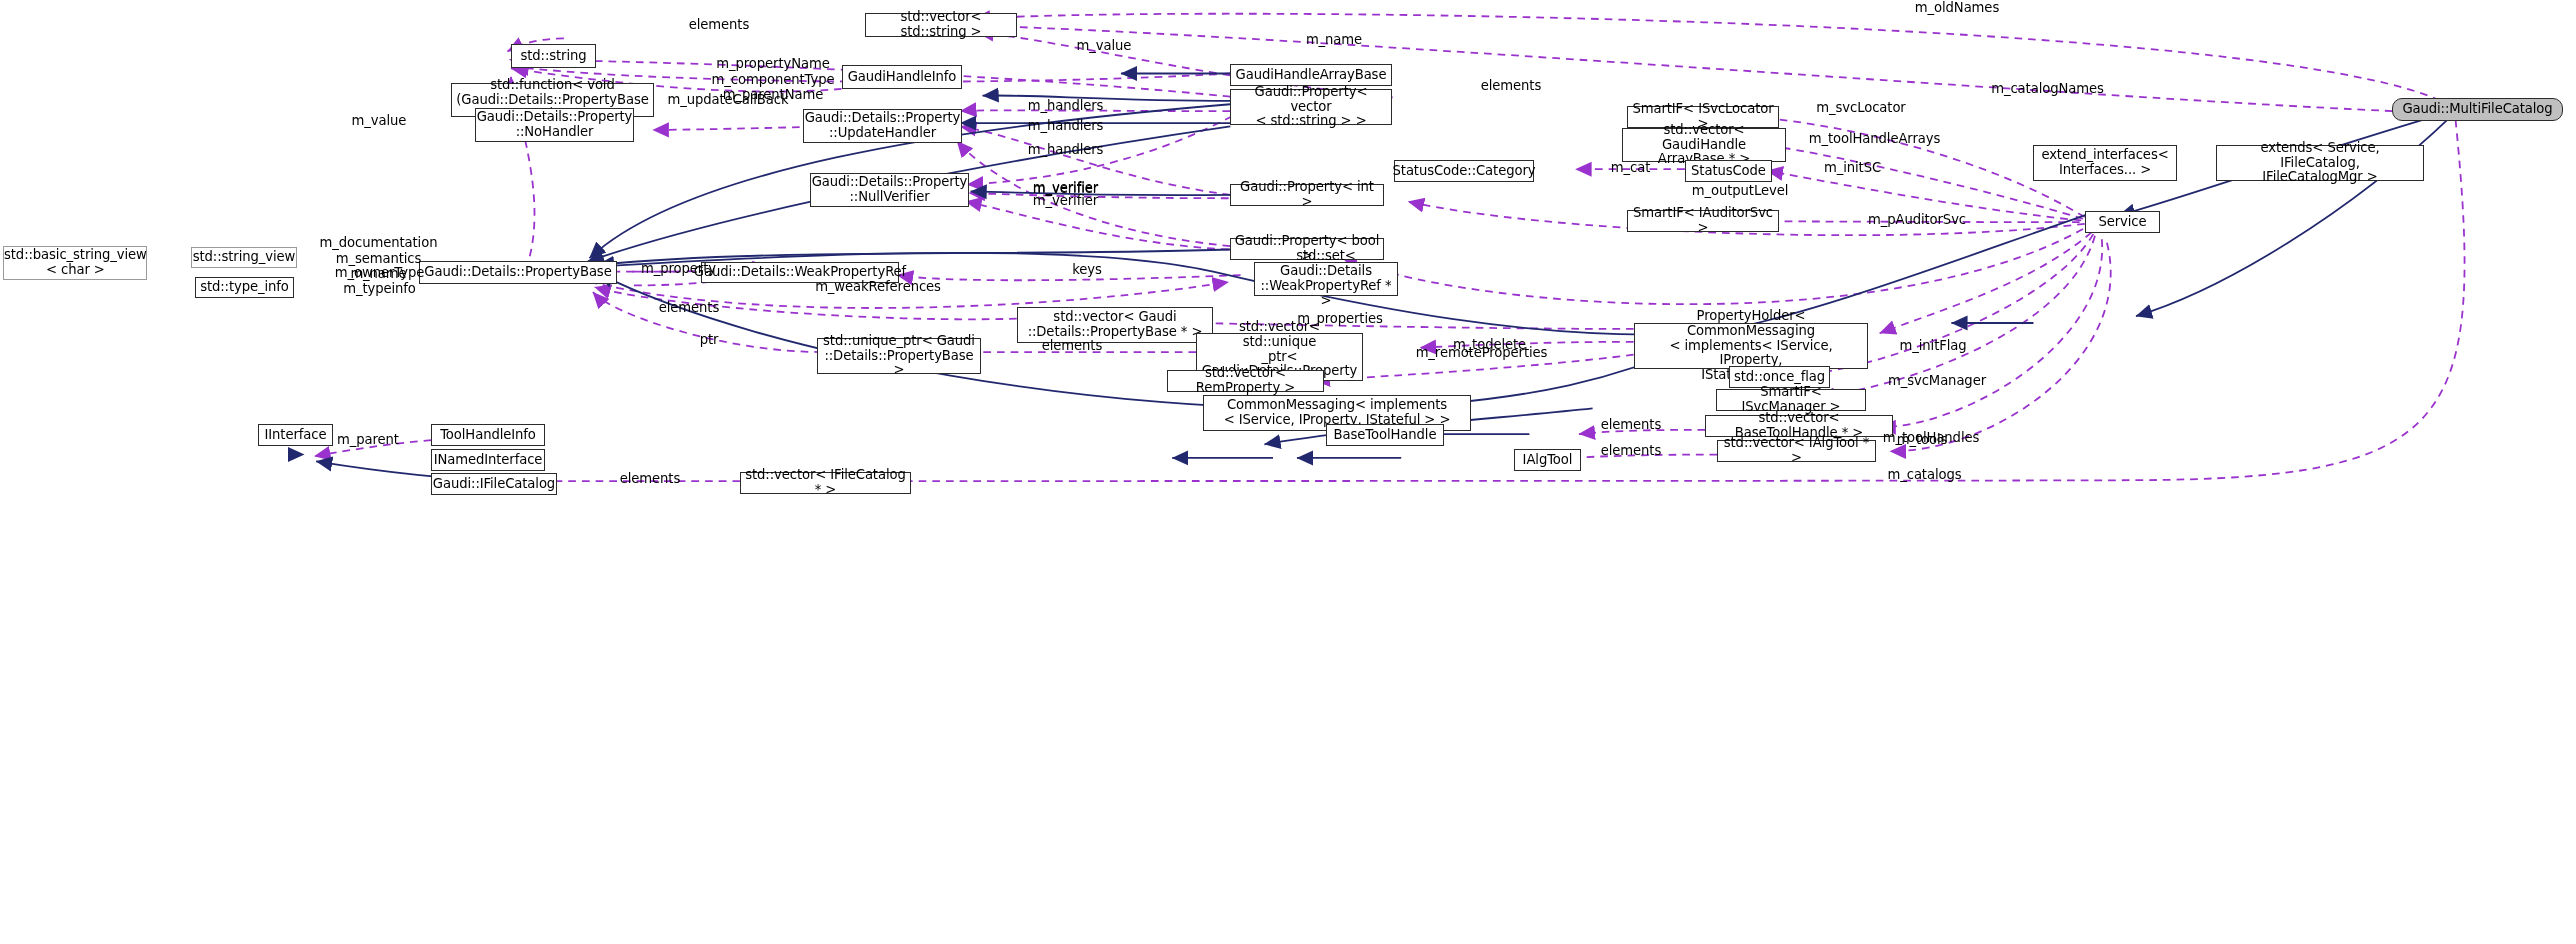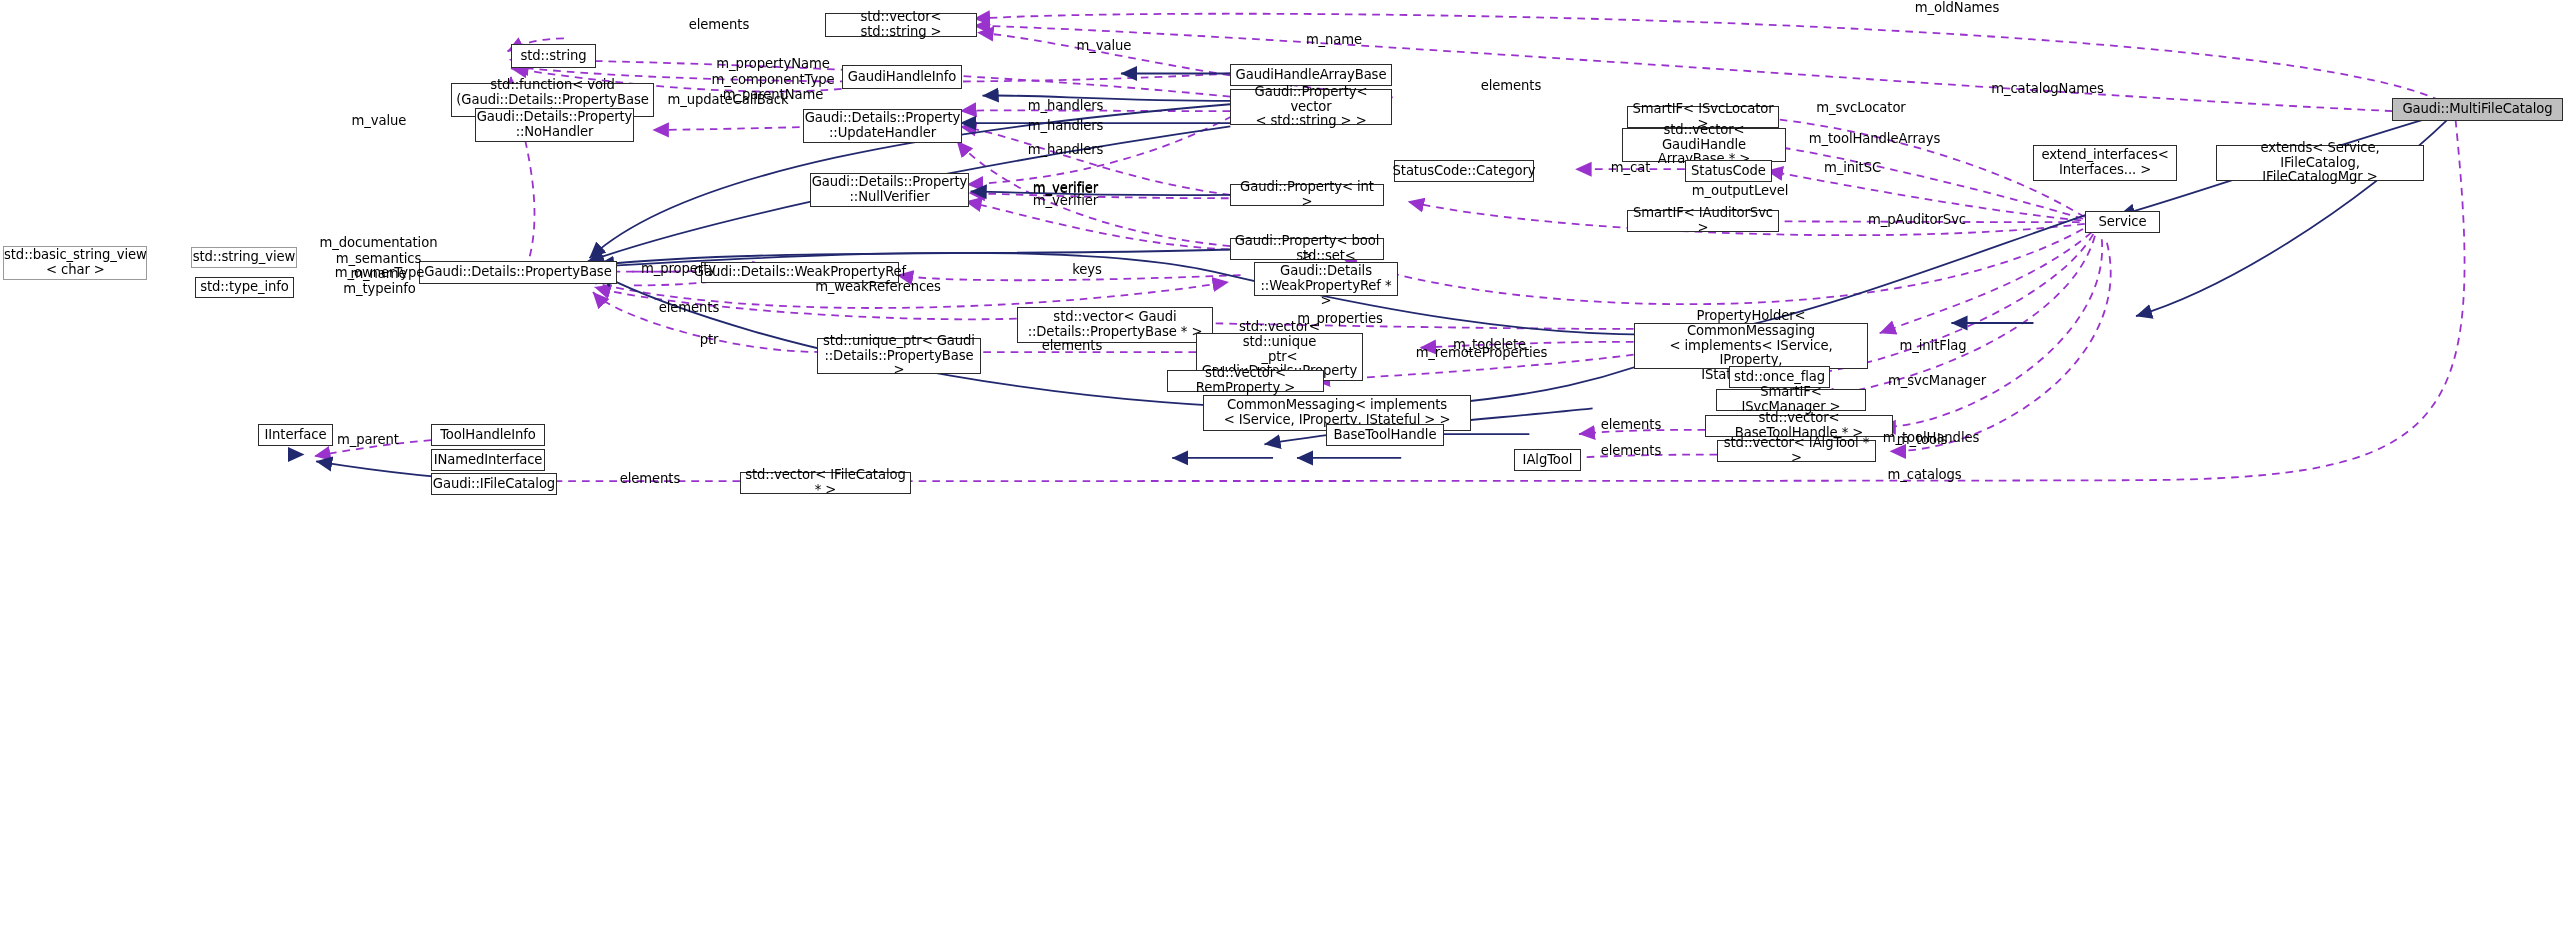--- a/index.html
+++ b/index.html
@@ -164,29 +164,29 @@
       <path d="M2870,135 C2750,250 2600,340 2500,370"></path>
       <path d="M1790,508 L1596,508"></path>
       <path d="M1640,536 L1518,536"></path>
       <path d="M1490,536 L1372,536"></path>
       <path d="M590,563 C500,560 420,548 370,540"></path>
       <path d="M356,532 L356,532"></path>
       <path d="M1864,478 C1750,490 1600,500 1480,520"></path>
     </g>
   </svg>
 
-  <div class="node" style="left:825px;top:13px;width:152px;height:24px;">std::vector&lt; std::string &gt;</div>
+  <div class="node" style="left:865px;top:13px;width:152px;height:24px;">std::vector&lt; std::string &gt;</div>
   <div class="node" style="left:511px;top:44px;width:85px;height:24px;">std::string</div>
   <div class="node" style="left:842px;top:65px;width:120px;height:24px;">GaudiHandleInfo</div>
   <div class="node" style="left:1230px;top:64px;width:162px;height:22px;">GaudiHandleArrayBase</div>
   <div class="node" style="left:451px;top:83px;width:203px;height:34px;">std::function&lt; void
 (Gaudi::Details::PropertyBase &amp;)&gt;</div>
   <div class="node" style="left:1230px;top:89px;width:162px;height:36px;">Gaudi::Property&lt; vector
 &lt; std::string &gt; &gt;</div>
-  <div class="node highlight" style="left:2392px;top:98px;width:171px;height:23px;">Gaudi::MultiFileCatalog</div>
+  <div class="node highlight" style="left:2392px;top:98px;width:171px;height:23px;border-radius:10px;">Gaudi::MultiFileCatalog</div>
   <div class="node" style="left:1627px;top:106px;width:152px;height:22px;">SmartIF&lt; ISvcLocator &gt;</div>
   <div class="node" style="left:475px;top:108px;width:159px;height:34px;">Gaudi::Details::Property
 ::NoHandler</div>
   <div class="node" style="left:803px;top:109px;width:159px;height:34px;">Gaudi::Details::Property
 ::UpdateHandler</div>
   <div class="node" style="left:1622px;top:128px;width:164px;height:34px;">std::vector&lt; GaudiHandle
 ArrayBase * &gt;</div>
   <div class="node" style="left:2033px;top:145px;width:144px;height:36px;">extend_interfaces&lt;
 Interfaces... &gt;</div>
   <div class="node" style="left:2216px;top:145px;width:208px;height:36px;">extends&lt; Service, IFileCatalog,

